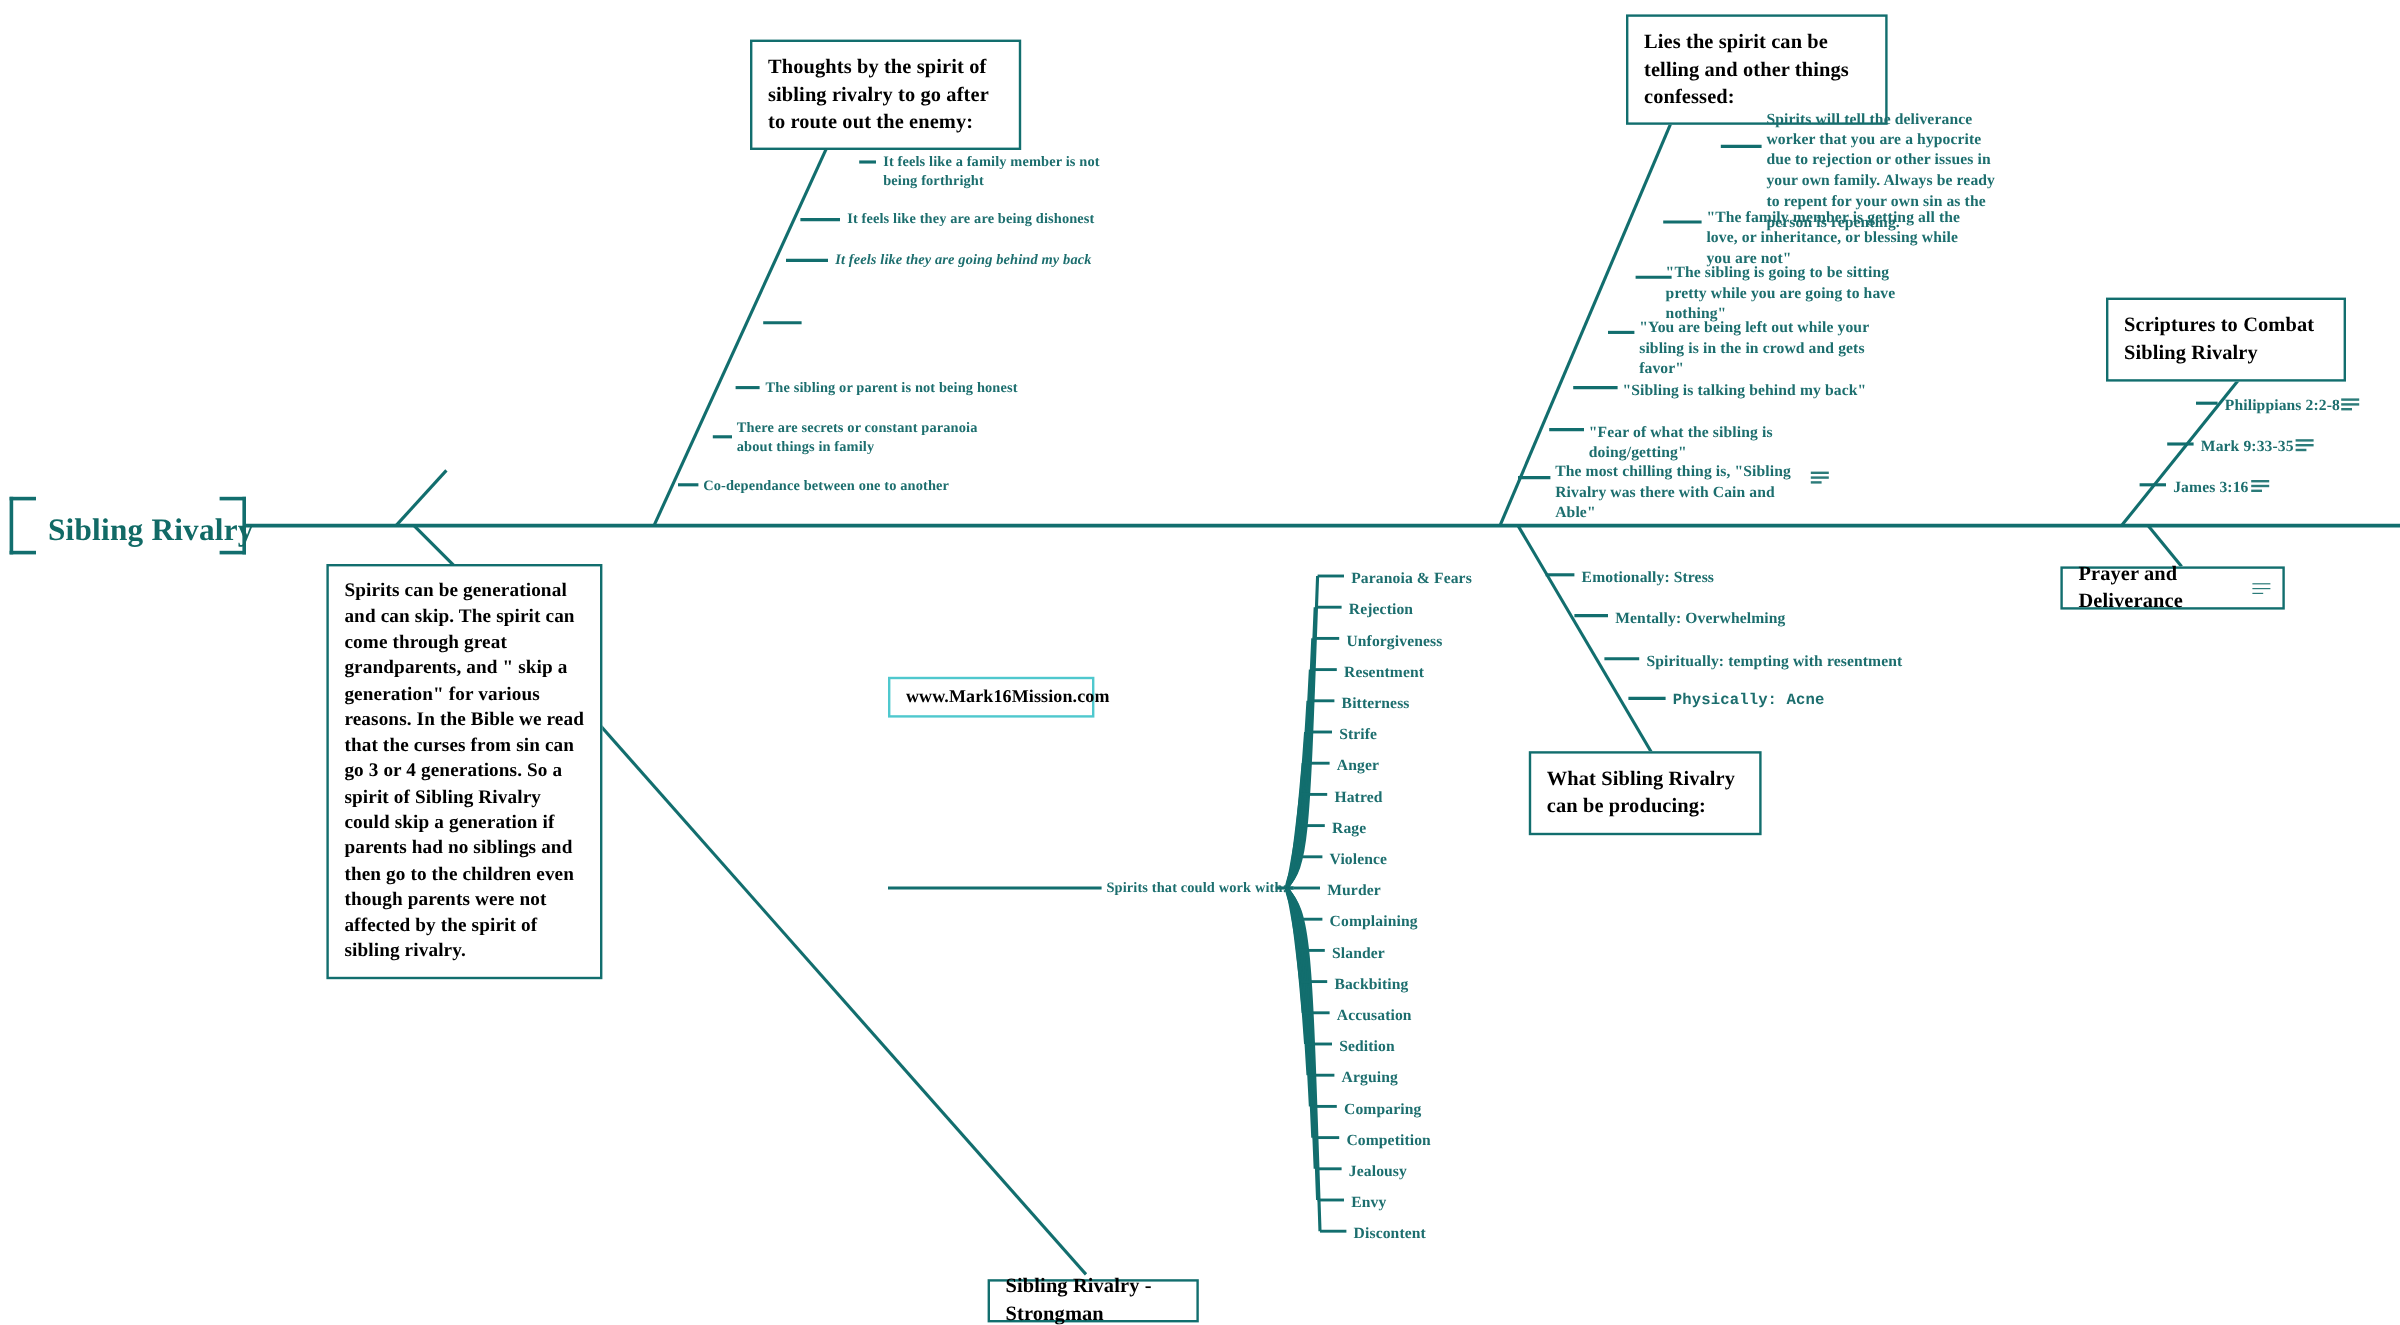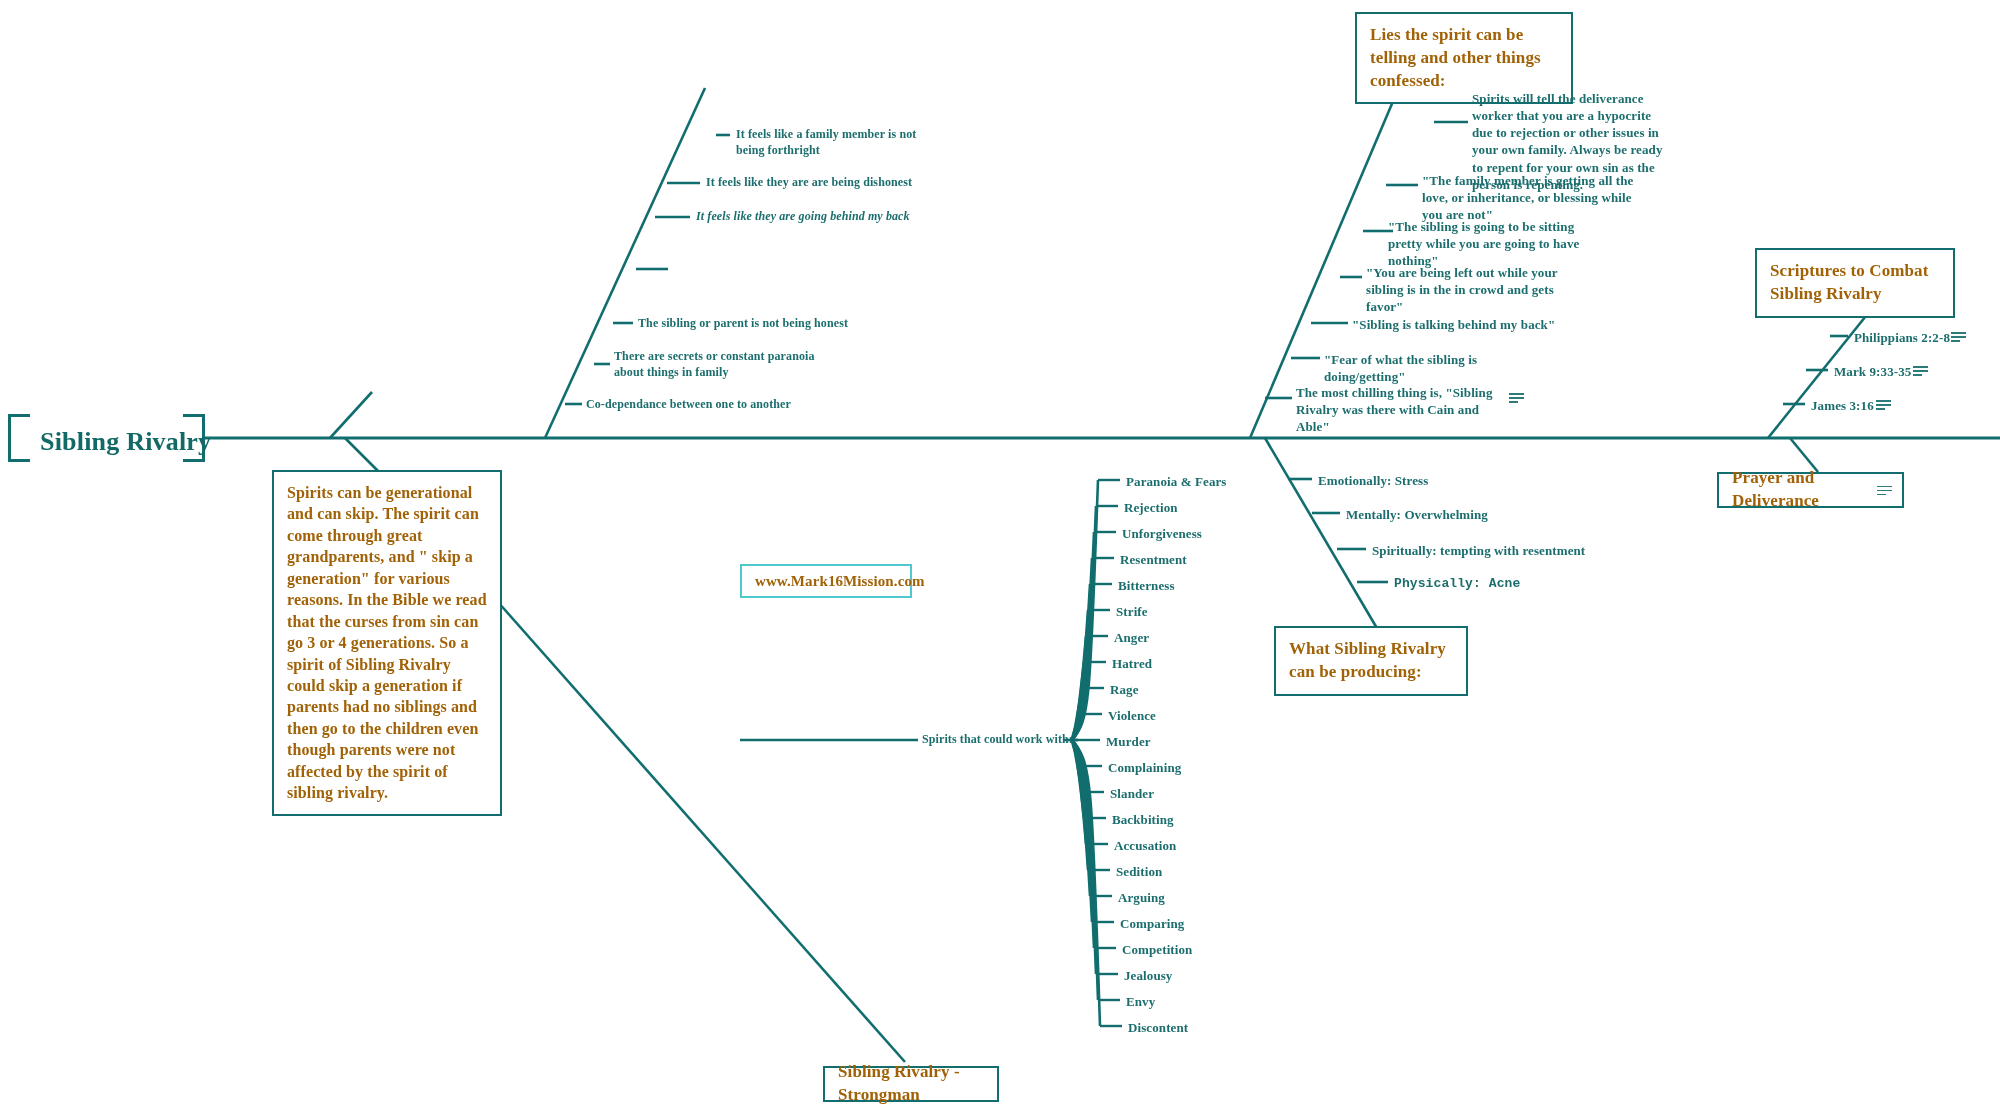--- a/index.html
+++ b/index.html
@@ -21,21 +21,21 @@
   #wires {
     position: absolute;
     left: 0; top: 0;
     width: 2000px; height: 1104px;
     pointer-events: none;
   }
   .box {
     position: absolute;
     border: 2.5px solid #126e6e;
     background: #ffffff;
-    color: #a16207;
+    color: #000000;
     font-weight: bold;
     font-size: 17px;
     line-height: 1.34;
     padding: 10px 13px;
     letter-spacing: .1px;
   }
   .box.light {
     border: 2.5px solid #4fc8ce;
   }
   .box.center {
@@ -181,20 +181,21 @@
     </g>
   </svg>
 
   <div class="bracket left" style="left:8px;  top:414px; height:48px;"></div>
   <div class="bracket right" style="left:183px;top:414px; height:48px;"></div>
   <div class="root-title" style="left:40px; top:427px;">Sibling Rivalry</div>
 
 
   <div class="box" style="left:272px; top:470px; width:230px; font-size:16px;">Spirits can be generational and can skip. The spirit can come through great grandparents, and " skip a generation" for various reasons. In the Bible we read that the curses from sin can go 3 or 4 generations. So a spirit of Sibling Rivalry could skip a generation if parents had no siblings and then go to the children even though parents were not affected by the spirit of sibling rivalry.</div>
 
+  <div class="box" style="left:625px; top:33px; width:226px;">Thoughts by the spirit of sibling rivalry to go after to route out the enemy:</div>
 
   <div class="leaf" style="left:736px; top:127px; width:200px;">It feels like a family member is not being forthright</div>
   <div class="leaf" style="left:706px; top:175px; width:230px;">It feels like they are are being dishonest</div>
   <div class="leaf" style="left:696px; top:209px; width:230px;font-style:italic;">It feels like they are going behind my back</div>
   <div class="leaf" style="left:638px; top:316px; width:220px;">The sibling or parent is not being honest</div>
   <div class="leaf" style="left:614px; top:349px; width:215px;">There are secrets or constant paranoia about things in family</div>
   <div class="leaf" style="left:586px; top:397px; width:230px;">Co-dependance between one to another</div>
 
   <div class="box" style="left:1355px; top:12px; width:218px;">Lies the spirit can be telling and other things confessed:</div>
 

